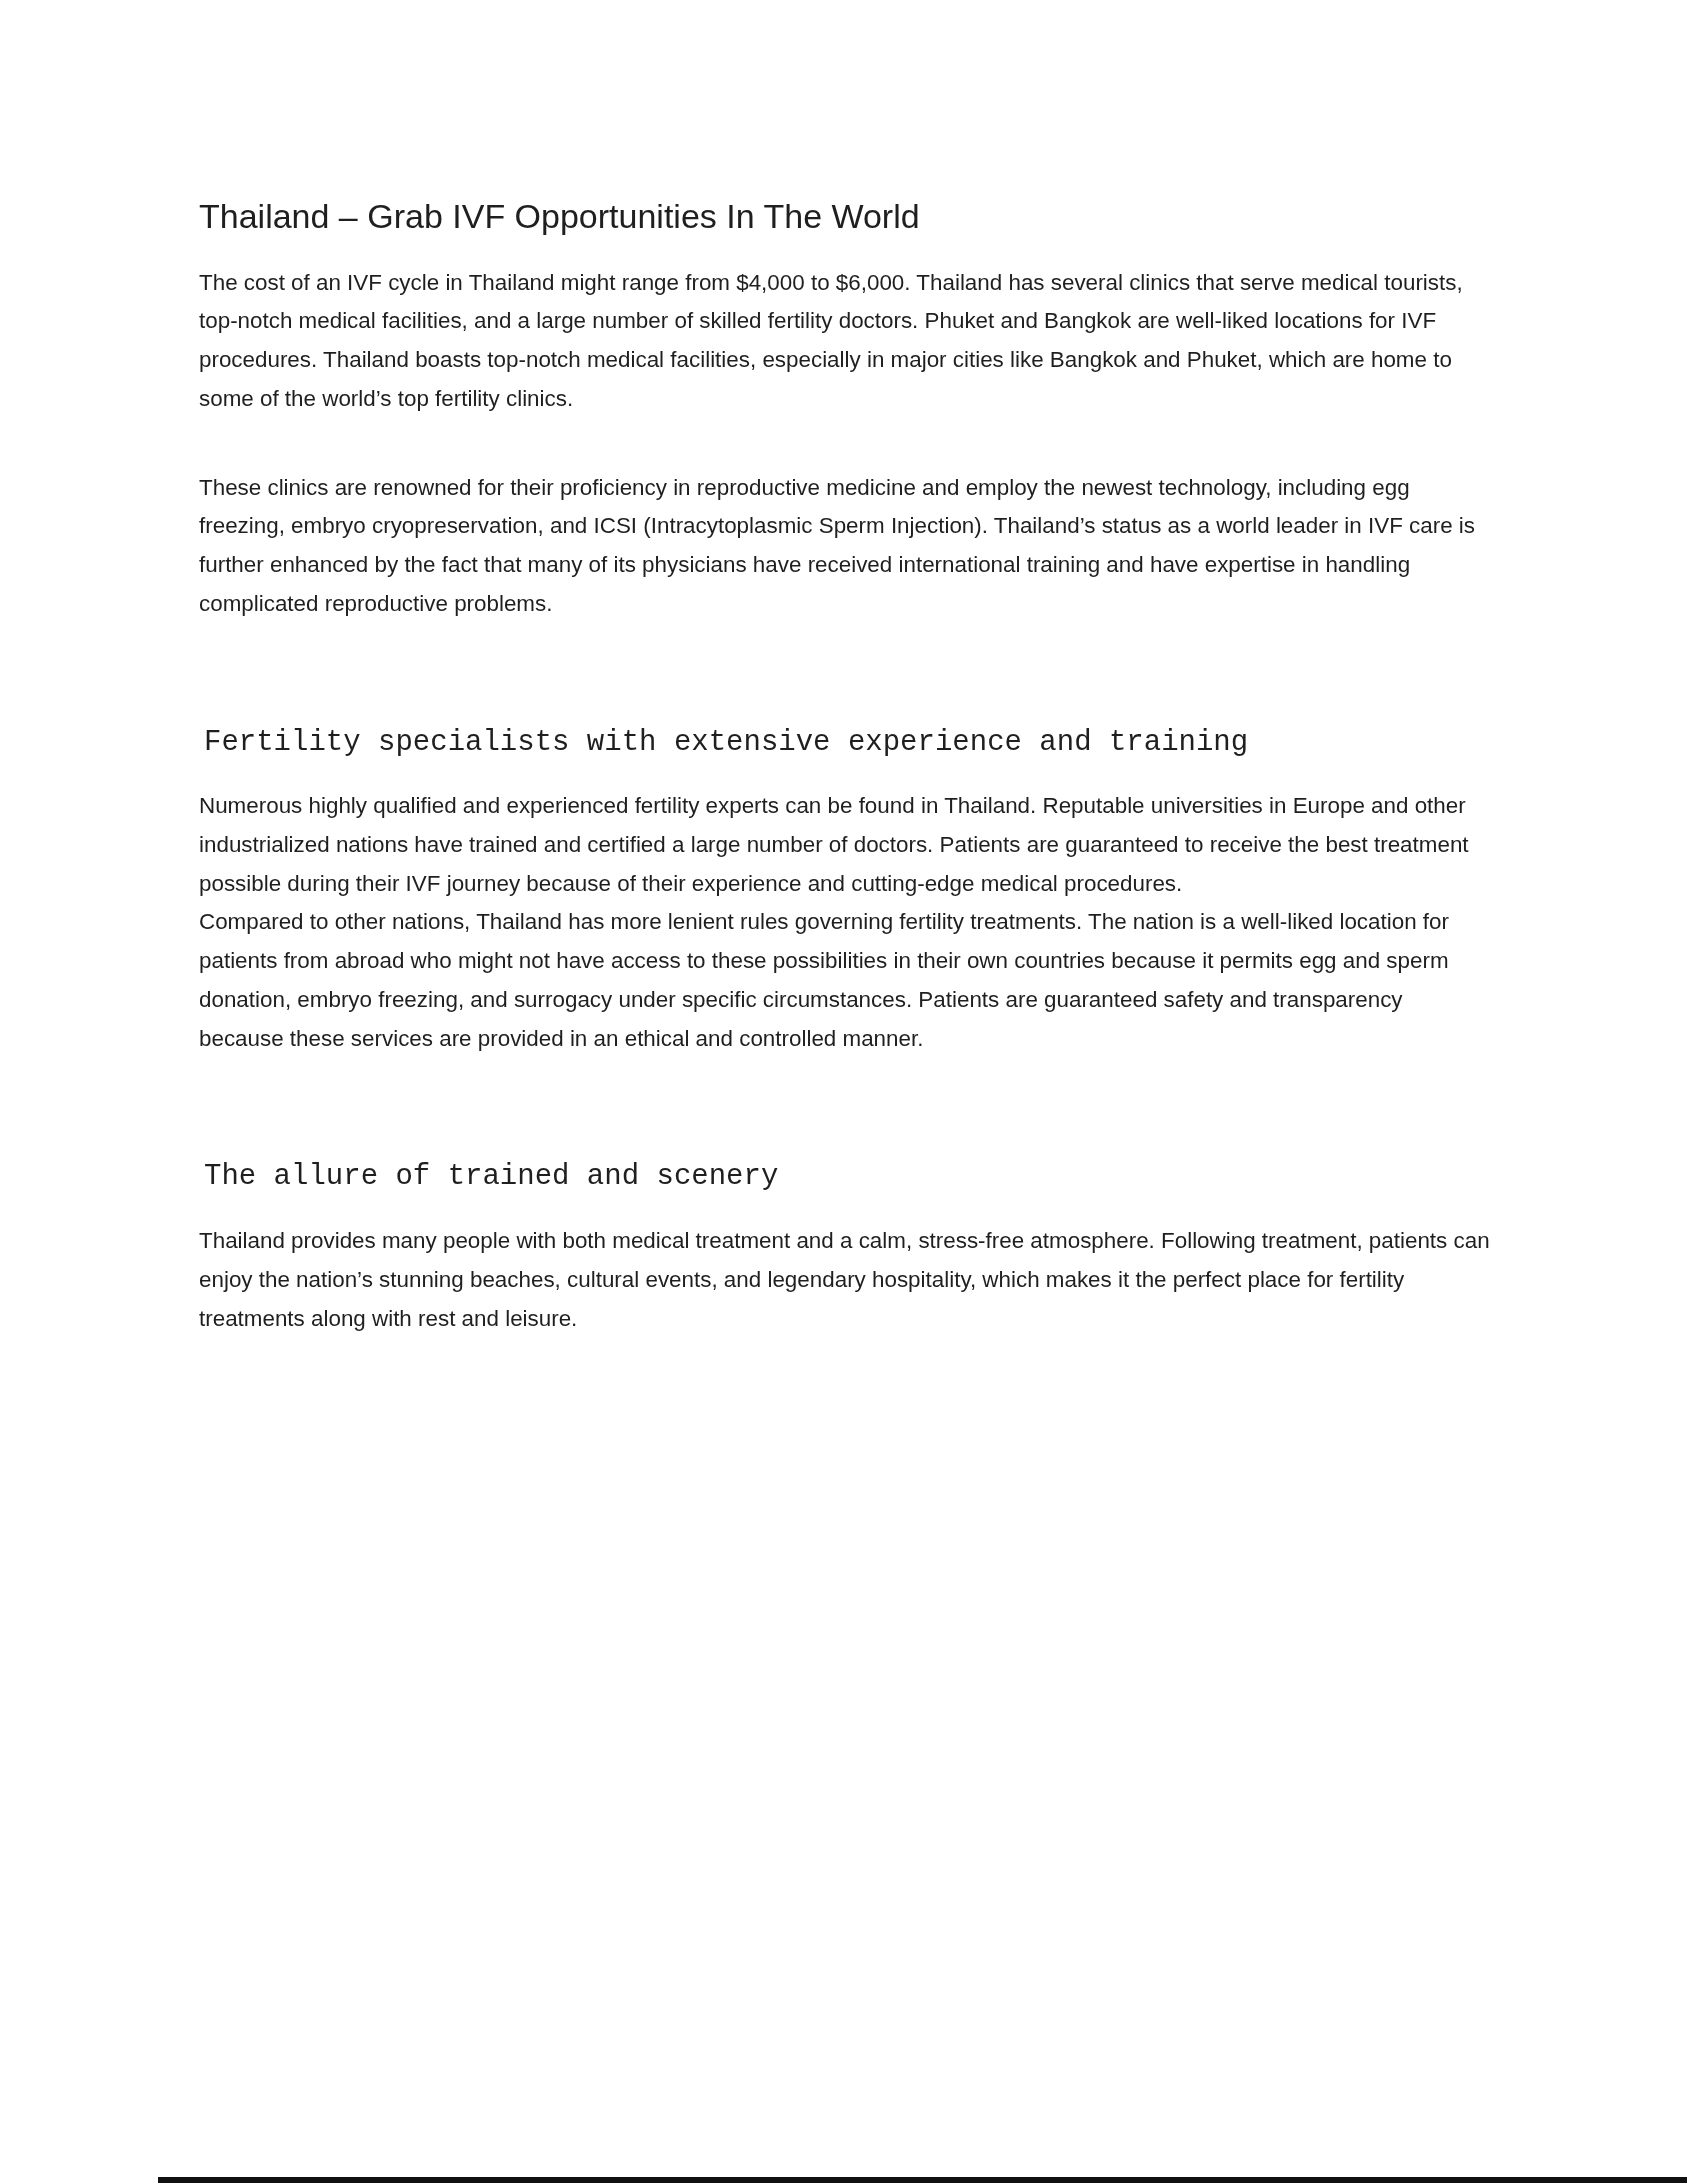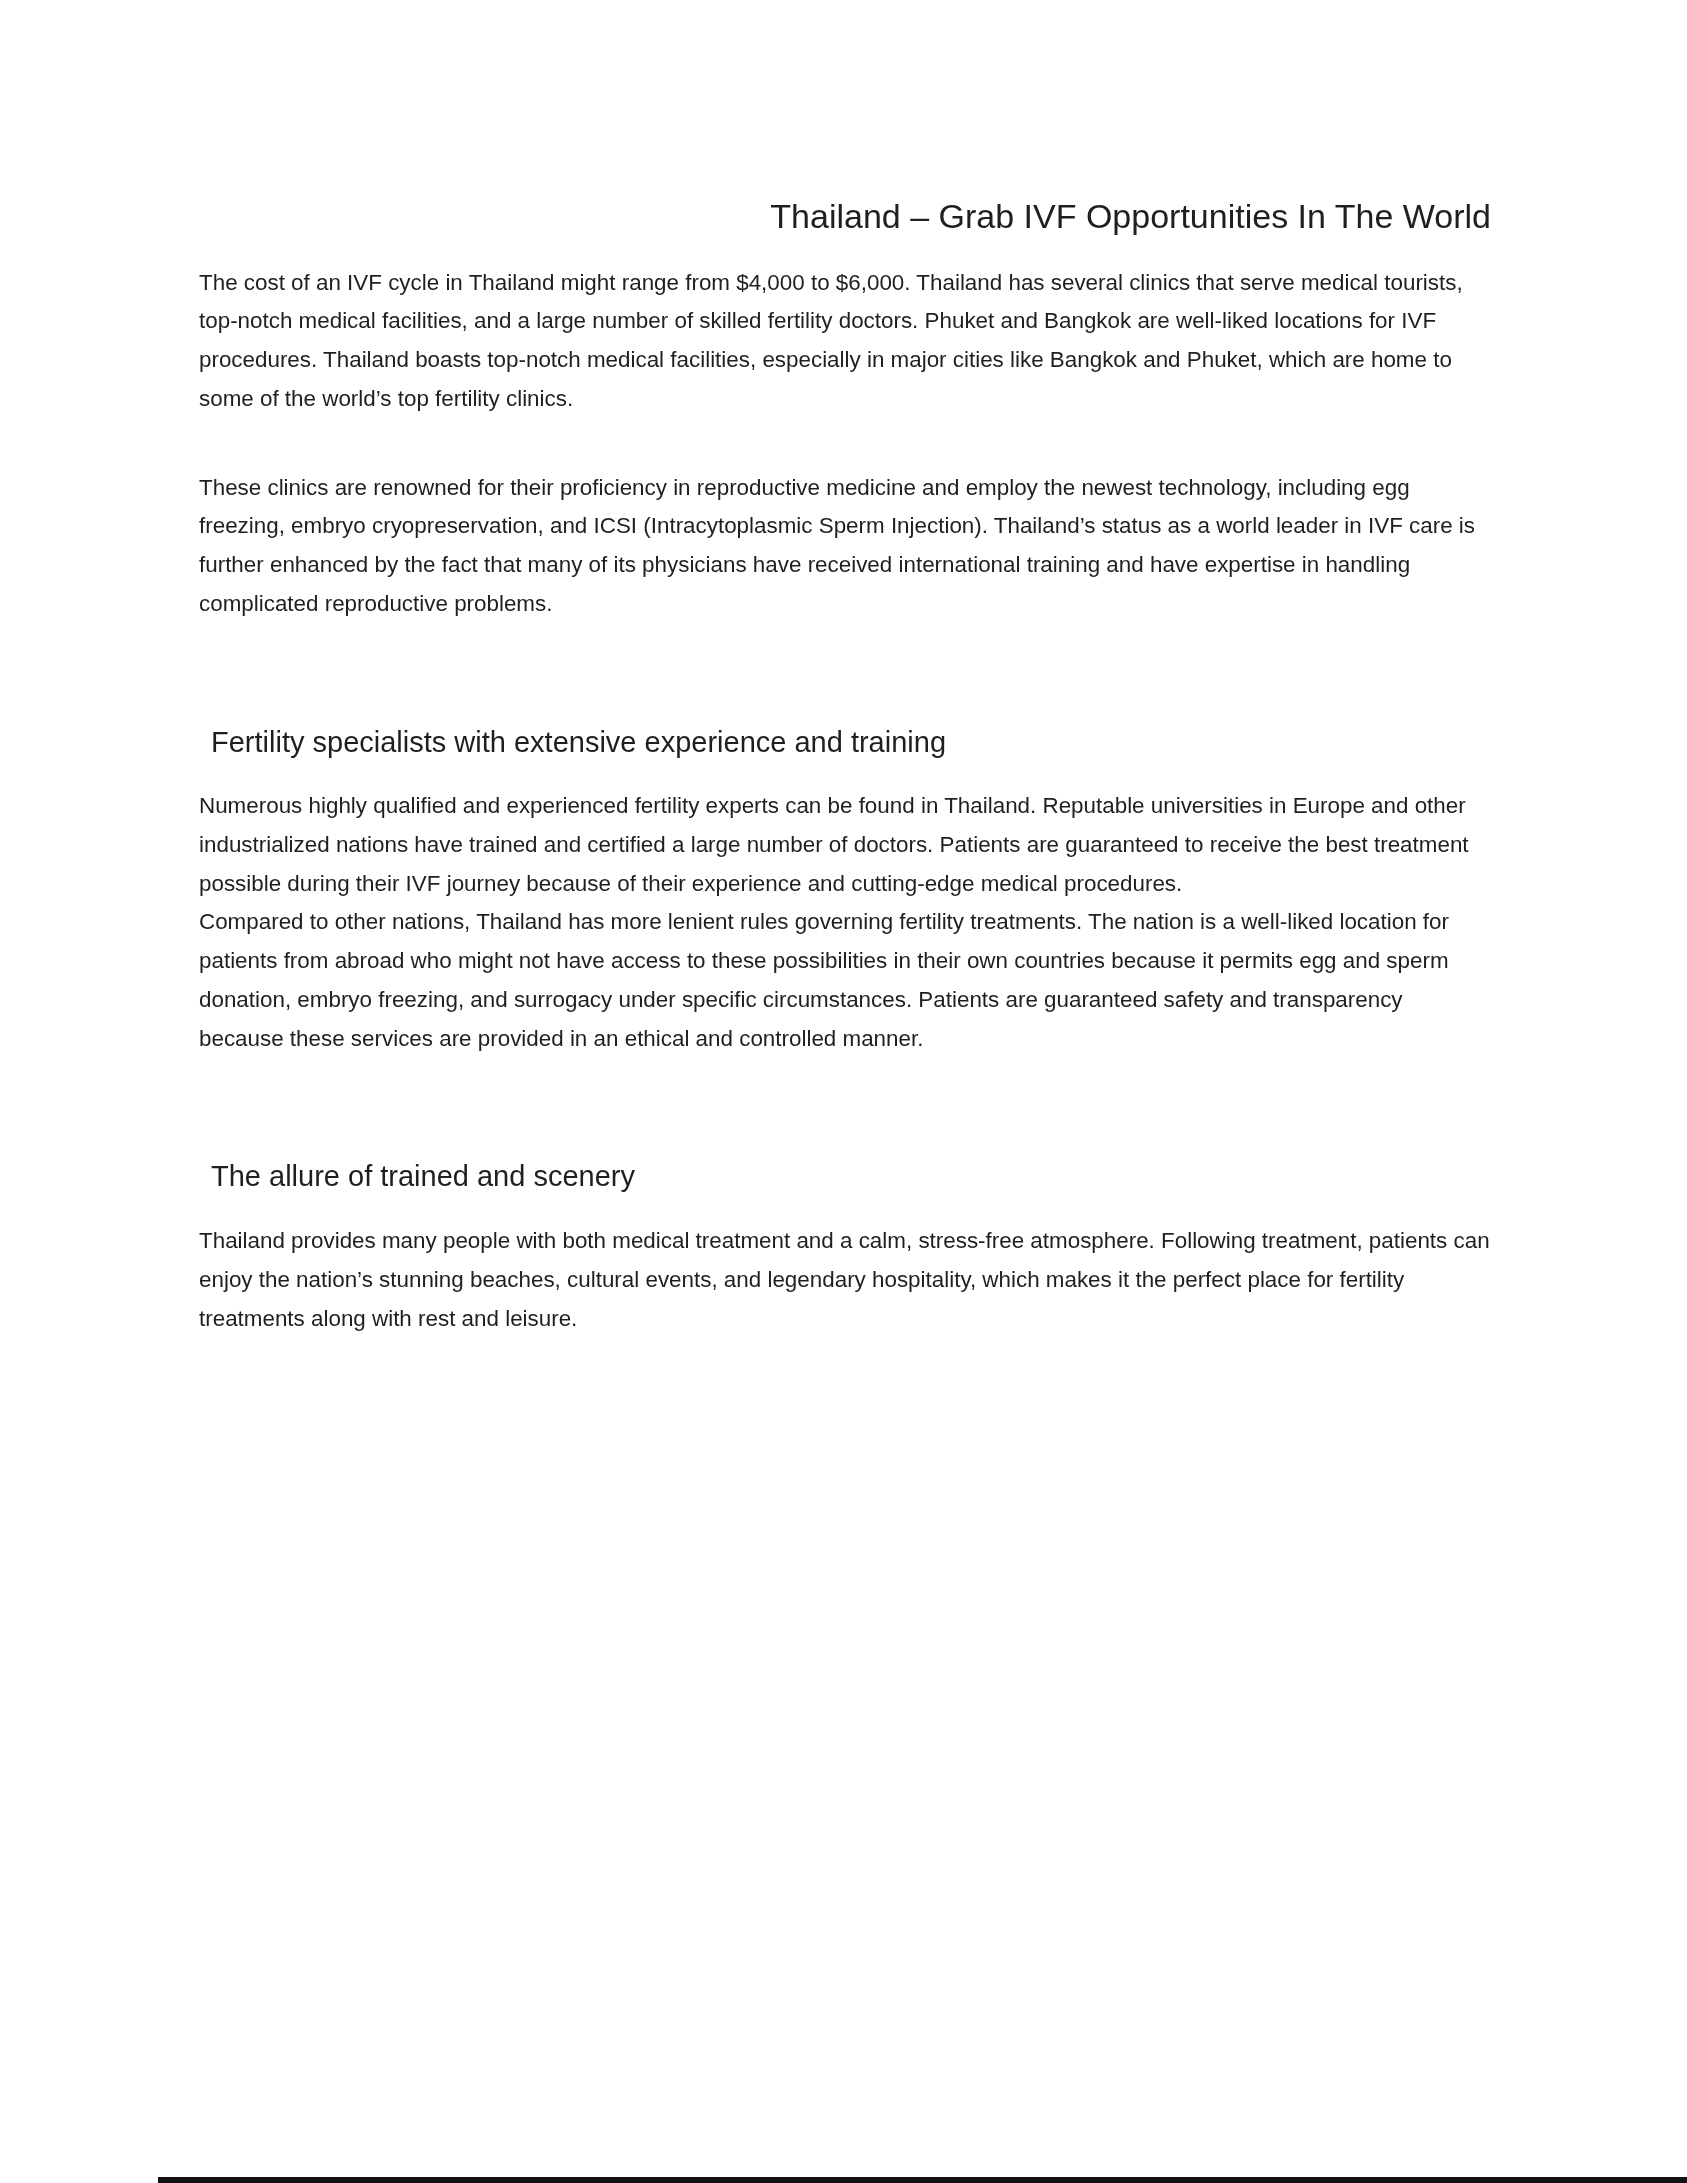--- a/index.html
+++ b/index.html
@@ -22,29 +22,28 @@
     top: 195px;
     width: 1292px;
   }
   .doc-title {
     font-family: "Liberation Sans", sans-serif;
     font-size: 34px;
     font-weight: 400;
     line-height: 1.25;
     color: #1f1f1f;
     margin: 0 0 26px 0;
-    text-align: right;
   }
   .section-heading {
-    font-family: Liberation Sans, sans-serif;
+    font-family: Liberation Mono, monospace;
     font-size: 29px;
     font-weight: 400;
     line-height: 1.3;
     color: #1f1f1f;
-    margin: 100px 0 26px 12px;
+    margin: 100px 0 26px 5px;
   }
   .body-text {
     font-family: "Liberation Sans", sans-serif;
     font-size: 22.4px;
     font-weight: 400;
     line-height: 1.73;
     color: #1f1f1f;
     margin: 0 0 50px 0;
   }
   .body-text.last-in-section {

